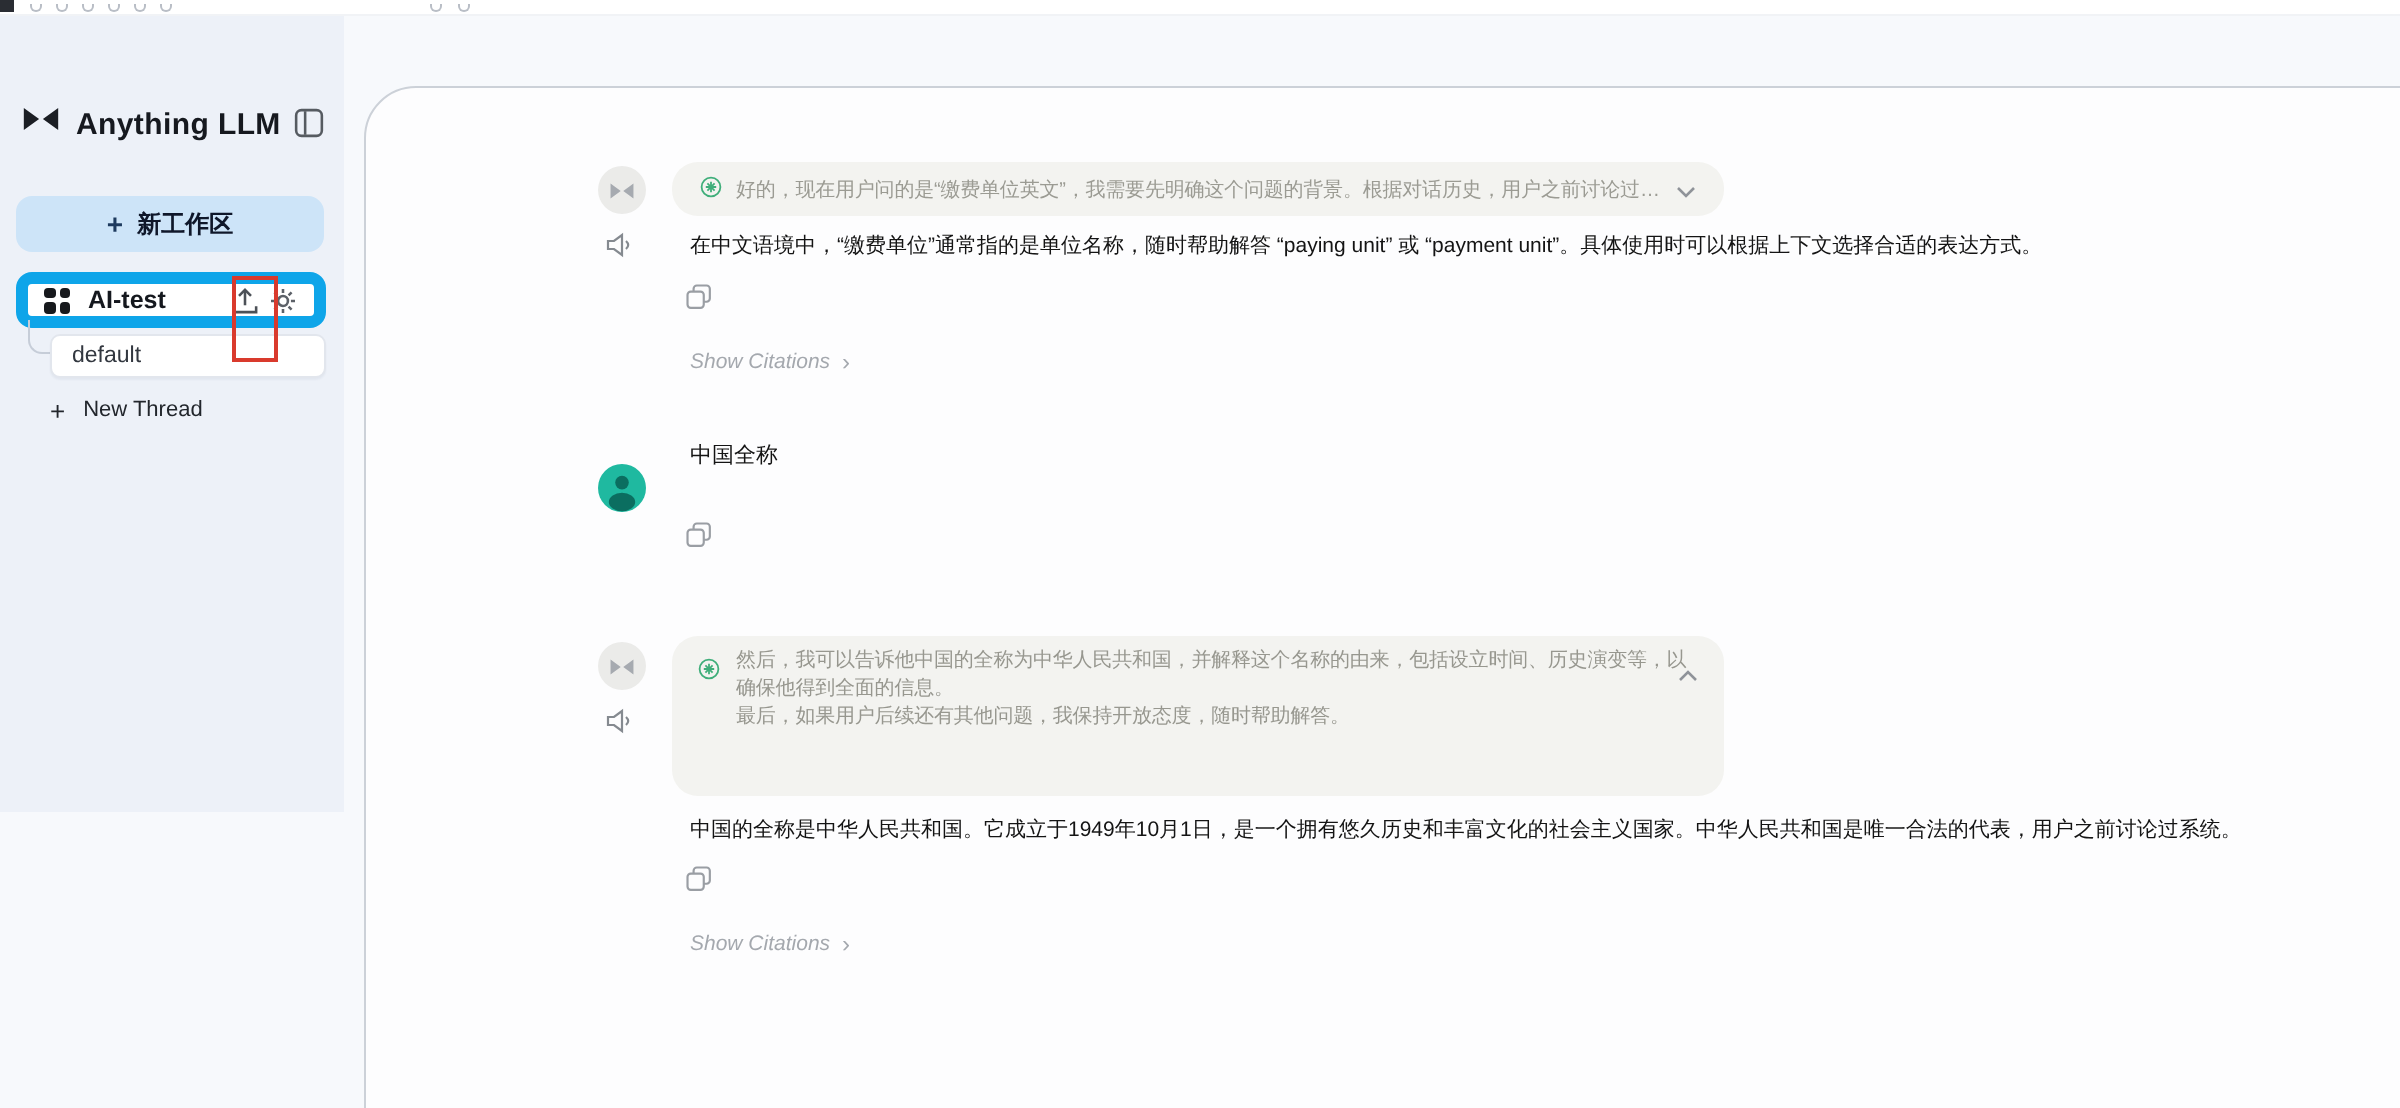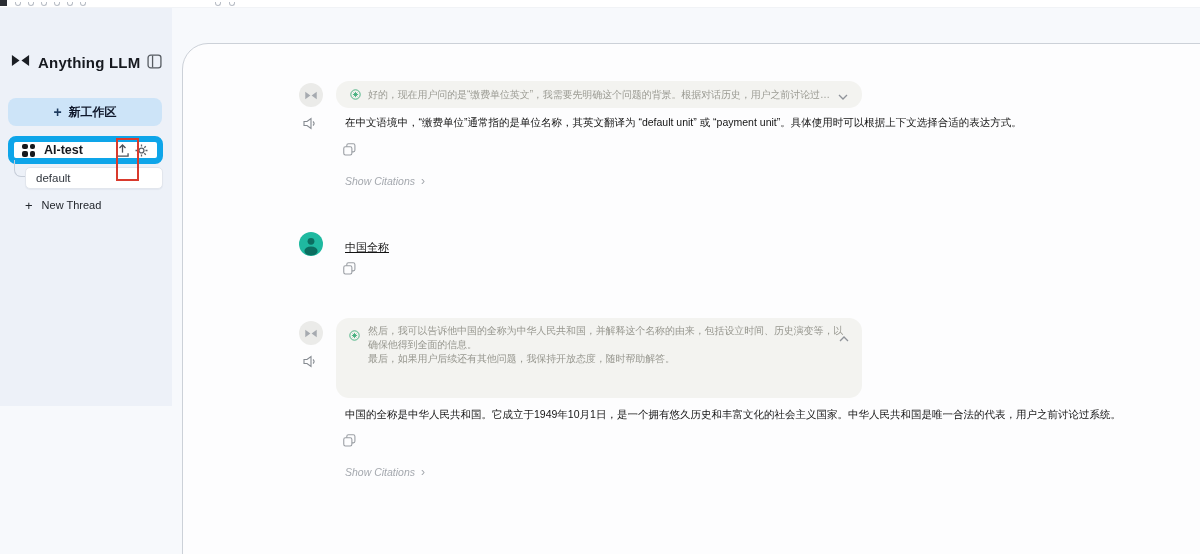--- a/index.html
+++ b/index.html
@@ -152,41 +152,41 @@
         </svg>
     </span>
   </div>
 
   <span class="spk" style="left:303px; top:116px;">
     <svg width="14" height="13" viewBox="0 0 14 12" fill="none" stroke="#858a90" stroke-width="1.1">
         <path d="M1 4 H4 L8 1 V11 L4 8 H1 Z"></path>
         <path d="M10 4 Q12.2 6 10 8"></path>
       </svg>
   </span>
-  <div class="msg-body" style="left:345px; top:116px;">在中文语境中，“缴费单位”通常指的是单位名称，其英文翻译为 “default unit” 或 “payment unit”。具体使用时可以根据上下文选择合适的表达方式。</div>
+  <div class="msg-body" style="left:345px; top:116px;">在中文语境中，“缴费单位”通常指的是单位名称，随时帮助解答 “paying unit” 或 “payment unit”。具体使用时可以根据上下文选择合适的表达方式。</div>
 
   <span class="copy-btn" style="left:343px; top:142px;">
     <svg width="13" height="13" viewBox="0 0 12 12">
         <rect x="3.5" y="0.7" width="7.5" height="7.5" rx="1.5" fill="none" stroke="#9a9ea4" stroke-width="1"></rect>
         <rect x="0.7" y="3.5" width="7.5" height="7.5" rx="1.5" fill="#fdfdfe" stroke="#9a9ea4" stroke-width="1"></rect>
       </svg>
   </span>
 
   <div class="citations" style="left:345px; top:175px;">
     <span class="lbl">Show Citations</span>
     <span class="chevr">›</span>
   </div>
 
   <div class="avatar user" style="left:299px; top:232px;">
     <svg width="24" height="24" viewBox="0 0 24 24">
         <circle cx="12" cy="9.3" r="3.4" fill="#0b6e60"></circle>
         <ellipse cx="12" cy="19" rx="6.6" ry="4.6" fill="#0b6e60"></ellipse>
       </svg>
   </div>
-  <div class="msg-body" style="left:345px; top:240px; font-size:11px;text-decoration:underline;">中国全称</div>
+  <div class="msg-body" style="left:345px; top:220px; font-size:11px;">中国全称</div>
   <span class="copy-btn" style="left:343px; top:261px;">
     <svg width="13" height="13" viewBox="0 0 12 12">
         <rect x="3.5" y="0.7" width="7.5" height="7.5" rx="1.5" fill="none" stroke="#9a9ea4" stroke-width="1"></rect>
         <rect x="0.7" y="3.5" width="7.5" height="7.5" rx="1.5" fill="#fdfdfe" stroke="#9a9ea4" stroke-width="1"></rect>
       </svg>
   </span>
 
   <div class="avatar bot" style="left:299px; top:321px;">
     <svg width="14" height="9" viewBox="0 0 22 14">
         <path d="M10 7 L2 1.2 L2 12.8 Z M12 7 L20 1.2 L20 12.8 Z" fill="#a6aab0"></path>

